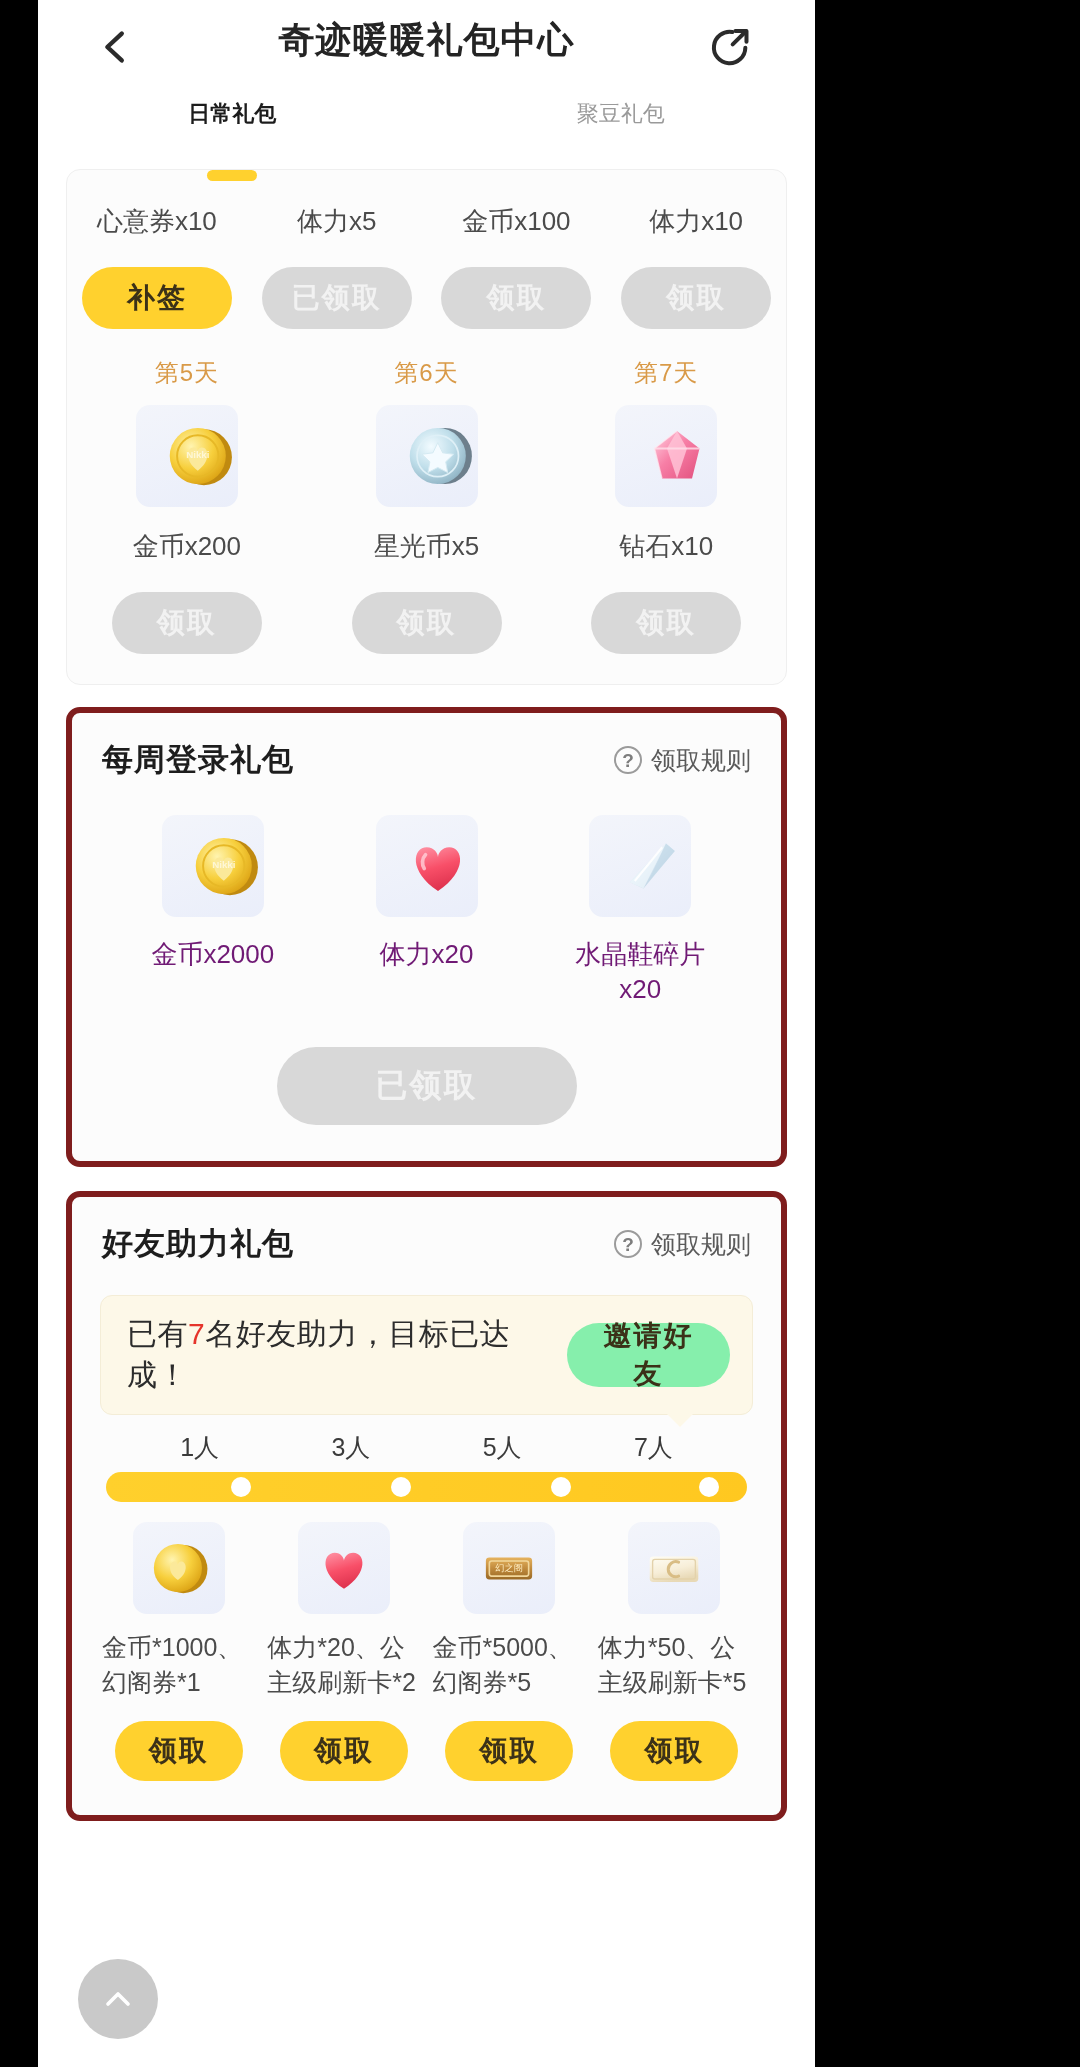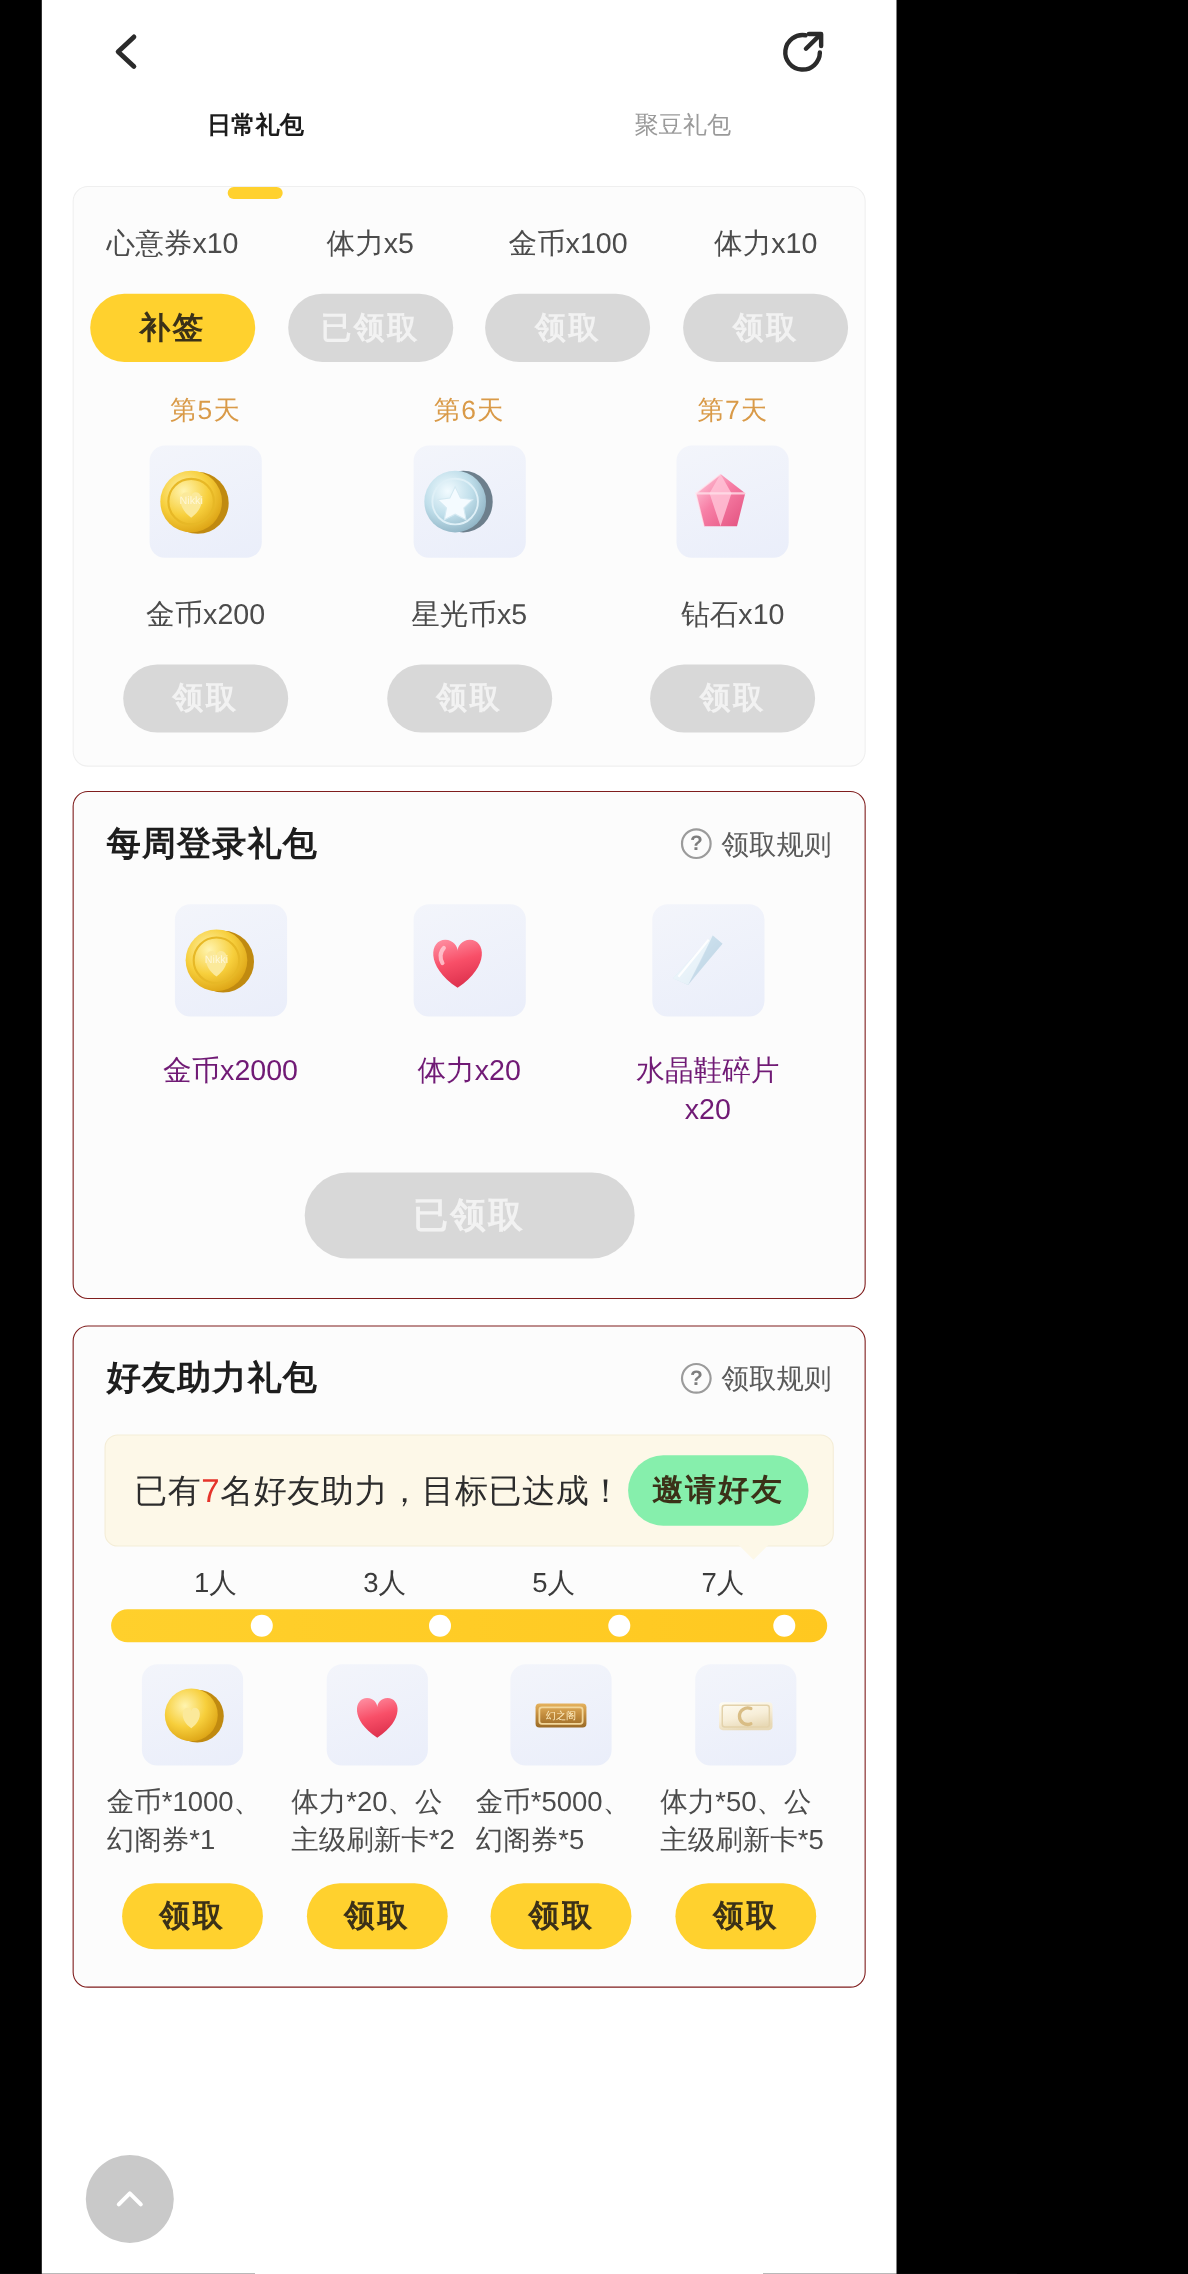--- a/index.html
+++ b/index.html
@@ -36,21 +36,21 @@
   }
   .tab.active { color:#1c1c1c; font-weight:bold; }
   .tab.active .tab-underline {
     position:absolute; left:50%; transform:translateX(-50%); bottom:-14px;
     width:50px; height:11px; border-radius:6px; background:#ffd12e;
   }
 
   
   .card {
     margin:12px 28px 0 28px; background:#fcfcfc;
-    border:1px solid #7f1d1d; border-radius:14px;
+    border:6px solid #7f1d1d; border-radius:14px;
   }
   .card-head {
     display:flex; align-items:center; justify-content:space-between;
     padding:26px 30px 4px 30px;
   }
   .card-title { font-size:31px; font-weight:bold; color:#1d1d1d; letter-spacing:1px; }
   .rules-link {
     display:flex; align-items:center; gap:9px; cursor:pointer;
     font-size:25px; color:#5a5a5a;
   }
@@ -68,24 +68,24 @@
   }
   .row4 { display:flex; }
   .row4 > div { flex:1; text-align:center; }
   .row3 { display:flex; }
   .row3 > div { flex:1; text-align:center; }
 
   .item-name { font-size:26px; color:#4b4b4b; padding-top:22px; }
   .day-label { font-size:24px; color:#d99a48; padding-top:28px; letter-spacing:1px; }
 
   .thumb {
-    width:102px; height:102px; margin:16px auto 12px auto;
+    width:102px; height:102px; margin:16px auto 0 auto;
     border-radius:14px;
     background:linear-gradient(160deg,#f3f5fb 0%,#eaeefa 100%);
-    display:flex; align-items:center; justify-content:flex-start;
+    display:flex; align-items:center; justify-content:flex-end;font-weight:bold;
   }
 
   
   .btn {
     display:inline-flex; align-items:center; justify-content:center;
     height:62px; min-width:150px; padding:0 26px; border-radius:32px;
     font-size:28px; font-weight:bold; letter-spacing:2px; cursor:pointer;
     border:none;
     font-family:Liberation Mono, monospace;
   }
@@ -156,20 +156,21 @@
 <div class="rightbar"></div>
 
 <div class="screen">
 
   <div class="header">
     <div class="back-btn">
       <svg width="46" height="46" viewBox="0 0 24 24" fill="none" stroke="#2b2b2b" stroke-width="2.3" stroke-linecap="round" stroke-linejoin="round">
         <path d="M15 5 L7.5 12 L15 19"></path>
       </svg>
     </div>
+    <div class="page-title">奇迹暖暖礼包中心</div>
     <div class="share-btn">
       <svg width="46" height="46" viewBox="0 0 24 24" fill="none" stroke="#2b2b2b" stroke-width="2.1" stroke-linecap="round" stroke-linejoin="round">
         <path d="M13.2 4.2 A8.2 8.2 0 1 0 20 12.4"></path>
         <path d="M13.4 10.6 L20.2 3.9"></path>
         <path d="M14.8 3.6 L20.6 3.6 L20.6 9.3"></path>
       </svg>
     </div>
   </div>
 
   <div class="tabs">

